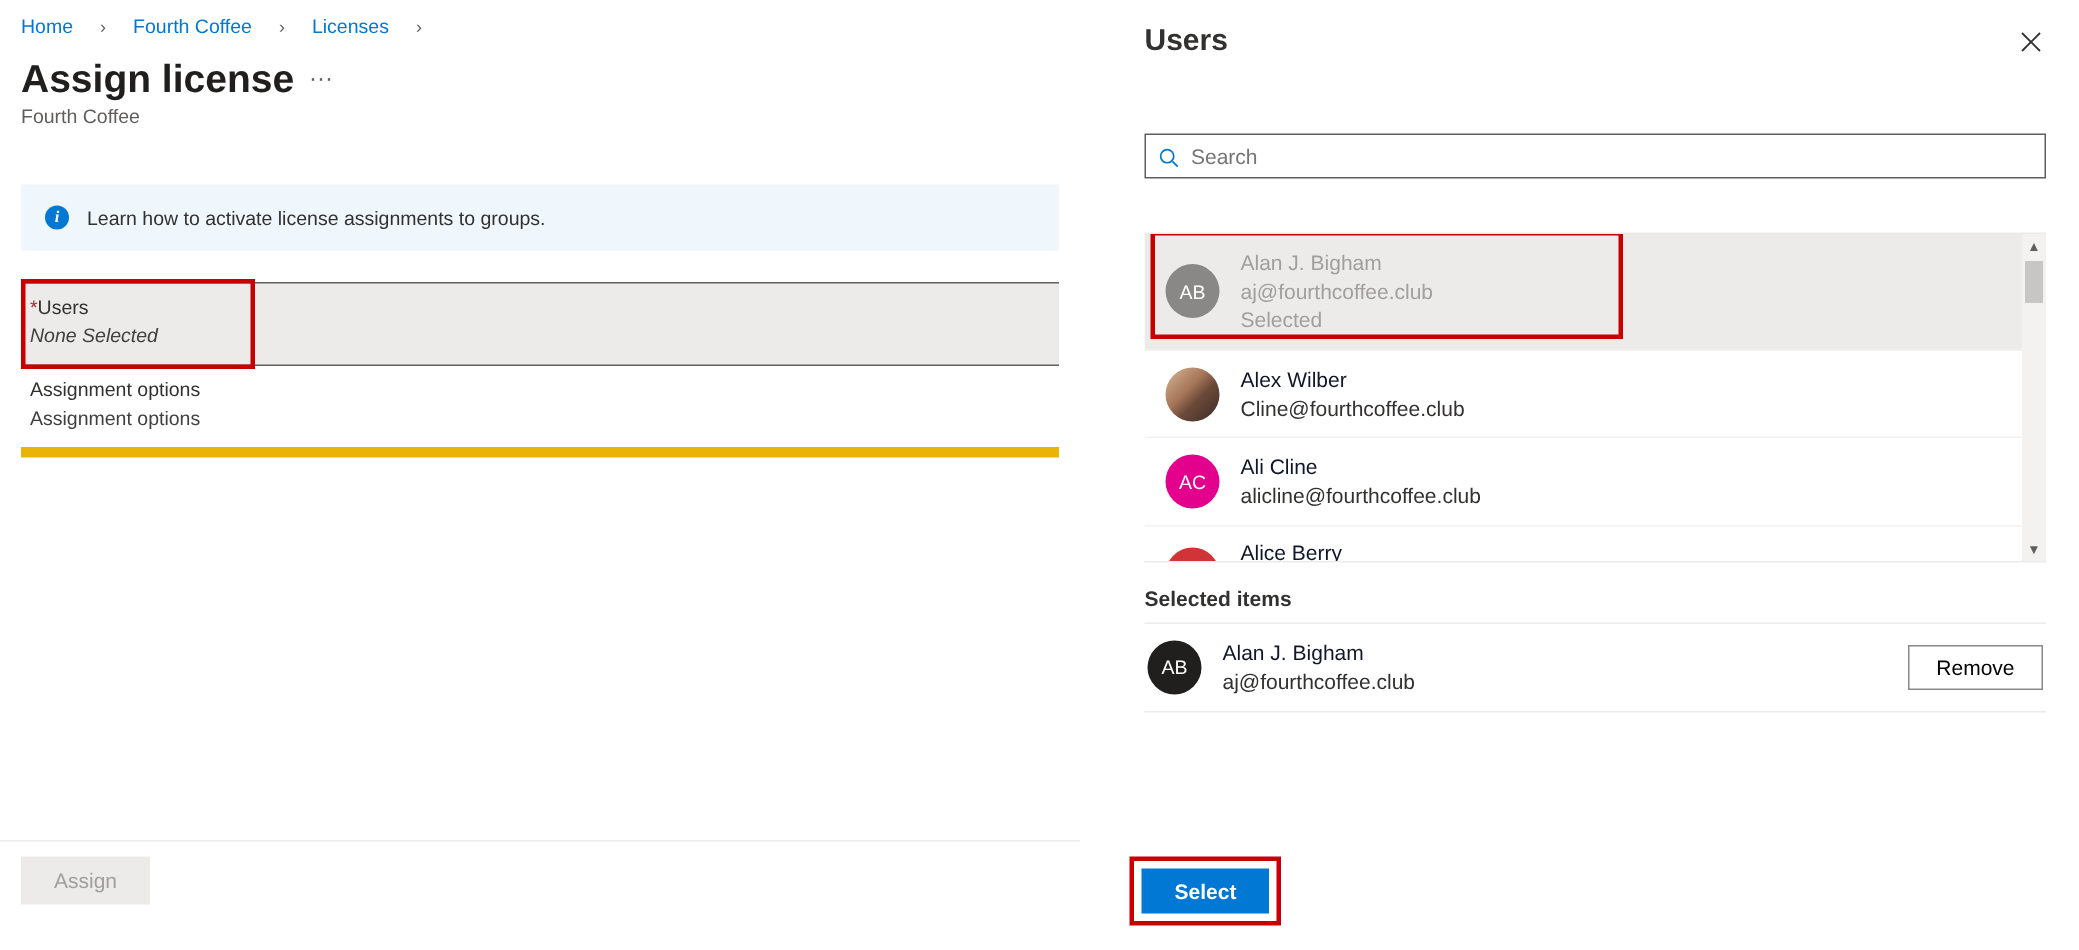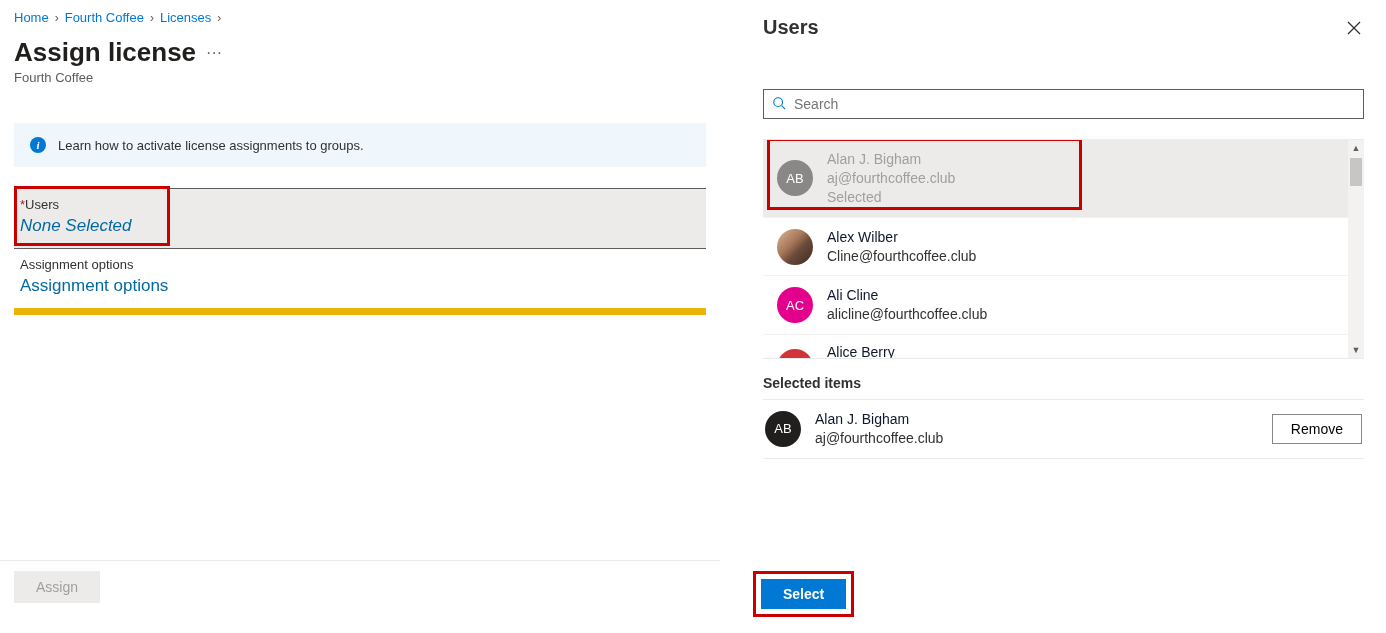--- a/index.html
+++ b/index.html
@@ -1,54 +1,54 @@
 <!DOCTYPE html>
 <html><head>
   <meta charset="utf-8">
   <style>
     * { box-sizing: border-box; margin: 0; padding: 0; }
     body { font-family: "Segoe UI", -apple-system, sans-serif; font-size: 13px; color: #323130; width: 1386px; height: 633px; position: relative; background: #fff; overflow: hidden; }
     
     
     .left-panel { position: absolute; left: 0; top: 0; width: 720px; height: 633px; padding: 10px 14px 0 14px; }
     
-    .breadcrumb { display: flex; align-items: center; gap: 6px; font-size: 13px; margin-bottom: 12px; }
+    .breadcrumb { display: flex; align-items: center; gap: 18px; font-size: 13px; margin-bottom: 12px; }
     .breadcrumb-link { color: #0078d4; text-decoration: none; }
     .breadcrumb-sep { color: #605e5c; font-size: 12px; }
     
     .page-title-row { display: flex; align-items: center; gap: 10px; margin-bottom: 2px; }
     .page-title { font-size: 26px; font-weight: 600; color: #201f1e; }
     .more-dots { font-size: 16px; color: #605e5c; cursor: pointer; }
     .page-subtitle { font-size: 13px; color: #605e5c; margin-bottom: 38px; }
     
     .info-banner { background: #eff6fc; padding: 14px 16px; display: flex; align-items: center; gap: 12px; border-bottom: 1px solid #fff; margin-bottom: 20px; }
     .info-icon { width: 16px; height: 16px; border-radius: 50%; background: #0078d4; color: #fff; display: flex; align-items: center; justify-content: center; font-size: 11px; font-weight: bold; font-style: italic; font-family: Georgia, serif; flex-shrink: 0; }
     .info-text { font-size: 13px; color: #323130; }
     
     .form-section { border-top: 1px solid #605e5c; border-bottom: 1px solid #605e5c; background: #edebe9; padding: 8px 6px 12px 6px; position: relative; margin-bottom: 0; }
     .form-section.plain { background: transparent; border-top: none; }
     .red-border { position: absolute; border: 3px solid #c80000; }
     .users-box-border { top: -3px; left: 0; width: 156px; height: 60px; }
     .field-label { font-size: 13px; color: #323130; }
     .req-star { color: #a4262c; }
-    .field-value { font-size: 17px; color: #0369a1; margin-top: 4px; font-style: italic; }
+    .field-value { font-size: 13px; color: #404040; margin-top: 4px; font-style: italic; }
     .field-value.noital { font-style: normal; }
     
     .bottom-divider { position: absolute; left: 0; right: 0; bottom: 72px; border-top: 1px solid #edebe9; width: 720px; }
     
     .assign-btn { position: absolute; left: 14px; bottom: 30px; padding: 8px 22px; background: #edebe9; color: #a19f9d; border: none; font-size: 14px; }
     
     
     .right-panel { position: absolute; right: 0; top: 0; width: 645px; height: 633px; background: #fff; padding: 16px 22px 0 22px; }
     .panel-header { display: flex; justify-content: space-between; align-items: center; margin-bottom: 50px; }
     .panel-title { font-size: 20px; font-weight: 600; }
     .close-x { font-size: 16px; cursor: pointer; width:20px; height:20px; display:flex; align-items:center; justify-content:center; }
     .close-x svg { width: 14px; height: 14px; }
     
-    .search-box { width: 100%; border: 1px solid #605e5c; padding: 6px 8px; display: flex; align-items: flex-start; gap: 8px; margin-bottom: 20px; }
+    .search-box { width: 100%; border: 1px solid #605e5c; padding: 6px 8px; display: flex; align-items: flex-end; gap: 8px; margin-bottom: 36px; }
     .search-box input { border: none; outline: none; font-size: 14px; flex: 1; color: #605e5c; }
     .search-icon-svg { width: 14px; height: 14px; color: #0078d4; }
     
     .user-list { border-top: 1px solid #edebe9; border-bottom: 1px solid #edebe9; height: 220px; overflow: hidden; position: relative; }
     .user-item { display: flex; align-items: center; gap: 14px; padding: 10px 14px; cursor: pointer; border-bottom: 1px solid #f3f2f1; position: relative; }
     .user-item.selected { background: #edebe9; }
     .user-item.selected .u-name, .user-item.selected .u-email, .user-item.selected .u-status { color: #a19f9d; }
     .avatar { width: 36px; height: 36px; border-radius: 50%; display: flex; align-items: center; justify-content: center; font-size: 13px; font-weight: 400; color: #fff; flex-shrink: 0; }
     .avatar.gray { background: #8a8886; }
     .avatar.pink { background: #e3008c; }

